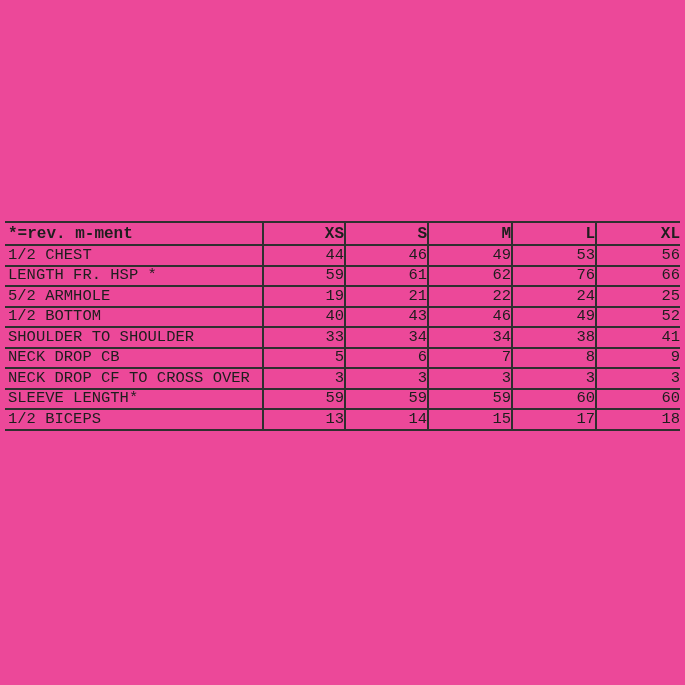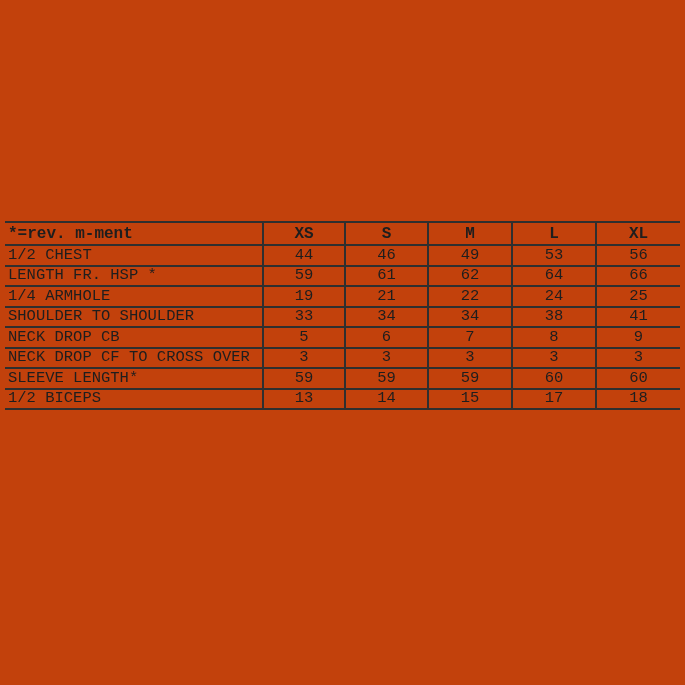--- a/index.html
+++ b/index.html
@@ -4,21 +4,21 @@
 <style>
   html, body {
     margin: 0;
     padding: 0;
     background: #ffffff;
   }
   .stage {
     position: relative;
     width: 685px;
     height: 685px;
-    background: #c2410c;
+    background: #ec4899;
     overflow: hidden;
     font-family: "Liberation Mono", "DejaVu Sans Mono", monospace;
     color: #1e1e1e;
   }
   .table-wrap {
     position: absolute;
     left: 5px;
     top: 221px;
     width: 675px;
   }
@@ -37,20 +37,21 @@
     text-align: center;
     vertical-align: middle;
     white-space: nowrap;
     overflow: hidden;
     color: #1e1e1e;
   }
   
   table.size-chart th + th,
   table.size-chart td + td {
     border-left: 2px solid #2f2f2f;
+    text-align: right;
   }
   table.size-chart thead tr {
     height: 23px;
   }
   table.size-chart tbody tr {
     height: 20.5px;
     margin-top: 20px;
   }
   table.size-chart .label {
     text-align: left;
@@ -95,30 +96,38 @@
           <td>46</td>
           <td>49</td>
           <td>53</td>
           <td>56</td>
         </tr>
         <tr>
           <td class="label">LENGTH FR. HSP *</td>
           <td>59</td>
           <td>61</td>
           <td>62</td>
-          <td>64</td>
+          <td>76</td>
           <td>66</td>
         </tr>
         <tr>
-          <td class="label">1/4 ARMHOLE</td>
+          <td class="label">5/2 ARMHOLE</td>
           <td>19</td>
           <td>21</td>
           <td>22</td>
           <td>24</td>
           <td>25</td>
+        </tr>
+        <tr>
+          <td class="label">1/2 BOTTOM</td>
+          <td>40</td>
+          <td>43</td>
+          <td>46</td>
+          <td>49</td>
+          <td>52</td>
         </tr>
         <tr>
           <td class="label">SHOULDER TO SHOULDER</td>
           <td>33</td>
           <td>34</td>
           <td>34</td>
           <td>38</td>
           <td>41</td>
         </tr>
         <tr>

